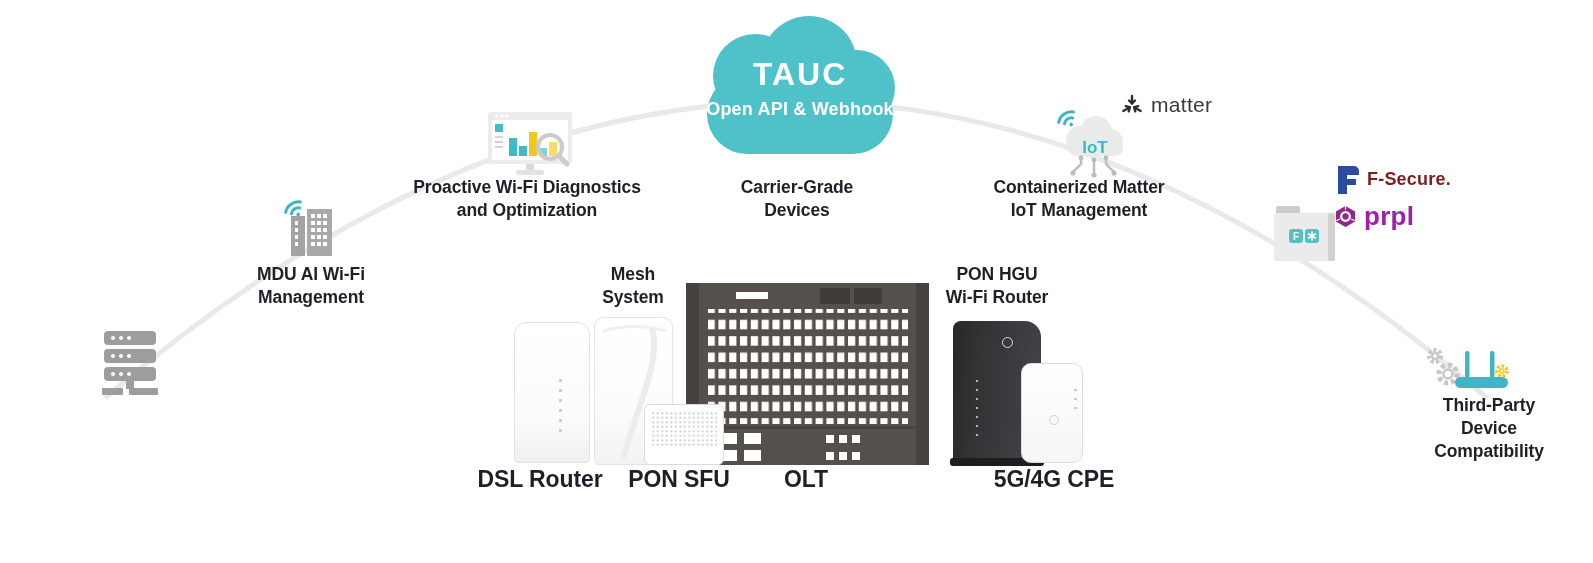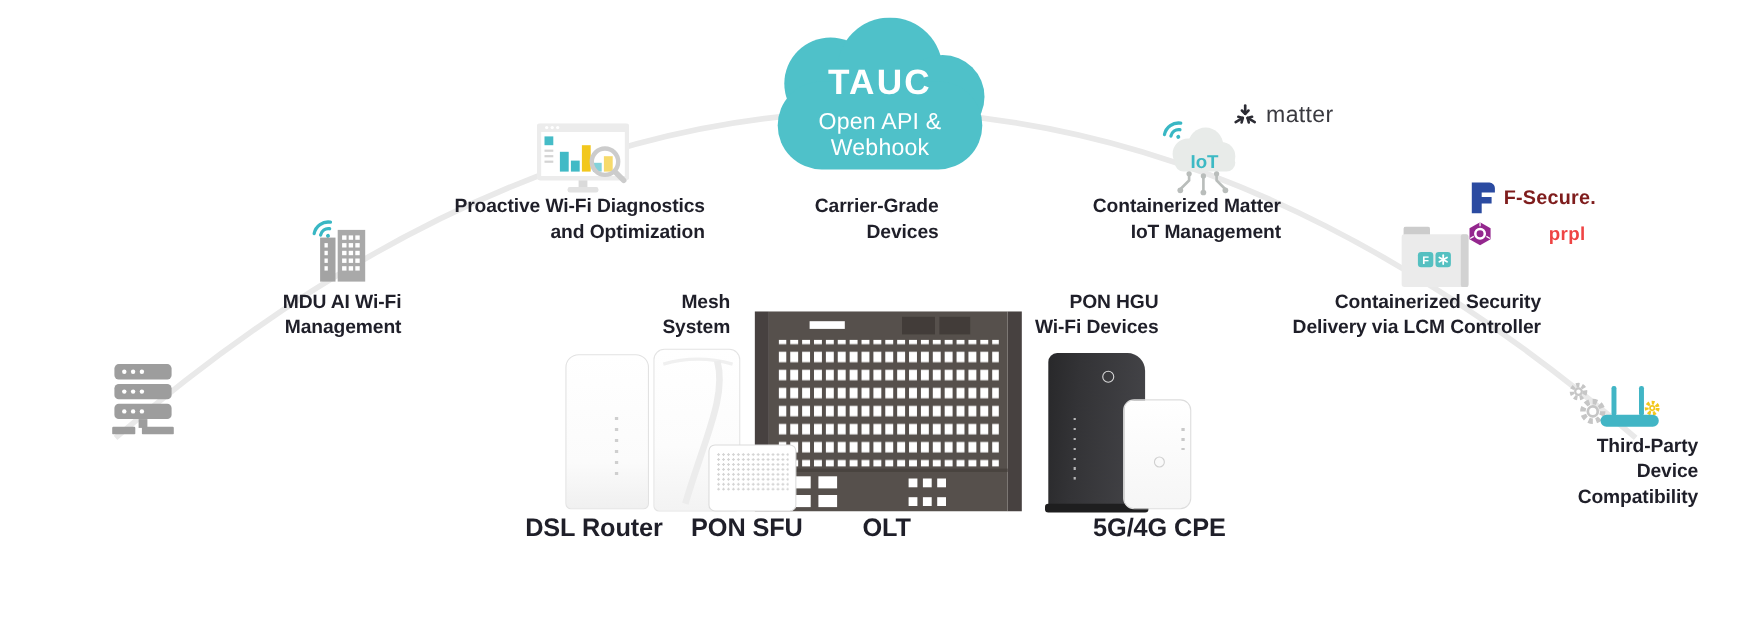--- a/index.html
+++ b/index.html
@@ -1,32 +1,32 @@
 <!DOCTYPE html>
 <html><head>
 <meta charset="utf-8">
 <style>
   html,body{margin:0;padding:0;background:#fff;}
   .canvas{position:relative;width:1593px;height:563px;background:#fff;overflow:hidden;
           font-family:"Liberation Sans", sans-serif;color:#1f1f29;}
   svg{display:block;}
   .abs{position:absolute;}
-  .lbl{position:absolute;font-weight:bold;font-size:17.5px;line-height:23px;text-align:right;
+  .lbl{position:absolute;font-weight:bold;font-size:17.5px;line-height:23px;text-align:center;
        color:#1f1f29;white-space:pre-line;transform:translateX(-50%);letter-spacing:-0.1px;}
   .lbl-big{font-size:23px;}
   
   .cloud{position:absolute;left:697px;top:16px;width:206px;height:142px;}
   .cloud-text{position:absolute;left:0;top:0;width:100%;text-align:center;color:#fff;}
   .cloud-title{margin-top:40px;font-size:32px;font-weight:bold;letter-spacing:2px;}
-  .cloud-sub{margin-top:6px;font-size:21px;font-weight:normal;letter-spacing:0.2px;}
+  .cloud-sub{margin-top:6px;font-size:18px;font-weight:bold;letter-spacing:0.2px;}
   
   .logo-row{position:absolute;display:flex;align-items:center;gap:7px;}
   .matter-text{font-size:21px;color:#3a3a40;letter-spacing:0.3px;}
   .fsecure-text{font-size:18px;font-weight:bold;color:#7f1d1d;letter-spacing:0.2px;}
-  .prpl-text{font-size:17px;font-weight:bold;color:#ef4444;letter-spacing:0.3px;margin-left:44px;}
+  .prpl-text{font-size:26px;font-weight:bold;color:#a21caf;letter-spacing:0.3px;}
   
   .device{position:absolute;box-sizing:border-box;}
   .dev-dsl{left:514px;top:322px;width:76px;height:141px;border:1px solid #e2e2e2;
            border-radius:12px 12px 5px 5px;background:linear-gradient(180deg,#ffffff 0%,#fbfbfb 70%,#f0f0f0 100%);}
   .dev-dsl .led{position:absolute;right:36%;top:40%;width:3px;height:58px;
            background:repeating-linear-gradient(#cfcfcf 0 3px,transparent 3px 10px);}
   .dev-mesh{left:594px;top:317px;width:79px;height:148px;border:1px solid #e4e4e4;
            border-radius:10px 10px 5px 5px;background:linear-gradient(180deg,#ffffff 0%,#fcfcfc 60%,#f3f3f3 100%);}
   .dev-sfu{left:644px;top:404px;width:80px;height:61px;border:1px solid #dcdcdc;border-radius:6px;background:#fff;}
   .dev-sfu .holes{position:absolute;left:6px;top:6px;right:6px;height:60%;
@@ -292,27 +292,25 @@
   </div>
 
   <div class="lbl" style="left:311px;top:263px;">MDU AI Wi-Fi
 Management</div>
   <div class="lbl" style="left:527px;top:176px;">Proactive Wi-Fi Diagnostics
 and Optimization</div>
   <div class="lbl" style="left:797px;top:176px;">Carrier-Grade
 Devices</div>
   <div class="lbl" style="left:1079px;top:176px;">Containerized Matter
 IoT Management</div>
-  <div class="lbl" style="left:1288px;top:263px;">Containerized Security
-Delivery via LCM Controller</div>
   <div class="lbl" style="left:1489px;top:394px;">Third-Party Device
 Compatibility</div>
 
   <div class="lbl" style="left:633px;top:263px;">Mesh
 System</div>
   <div class="lbl" style="left:997px;top:263px;">PON HGU
-Wi-Fi Devices</div>
+Wi-Fi Router</div>
   <div class="lbl lbl-big" style="left:540px;top:468px;">DSL Router</div>
   <div class="lbl lbl-big" style="left:679px;top:468px;">PON SFU</div>
   <div class="lbl lbl-big" style="left:806px;top:468px;">OLT</div>
   <div class="lbl lbl-big" style="left:1054px;top:468px;">5G/4G CPE</div>
 
 </div>
 
 </body></html>

